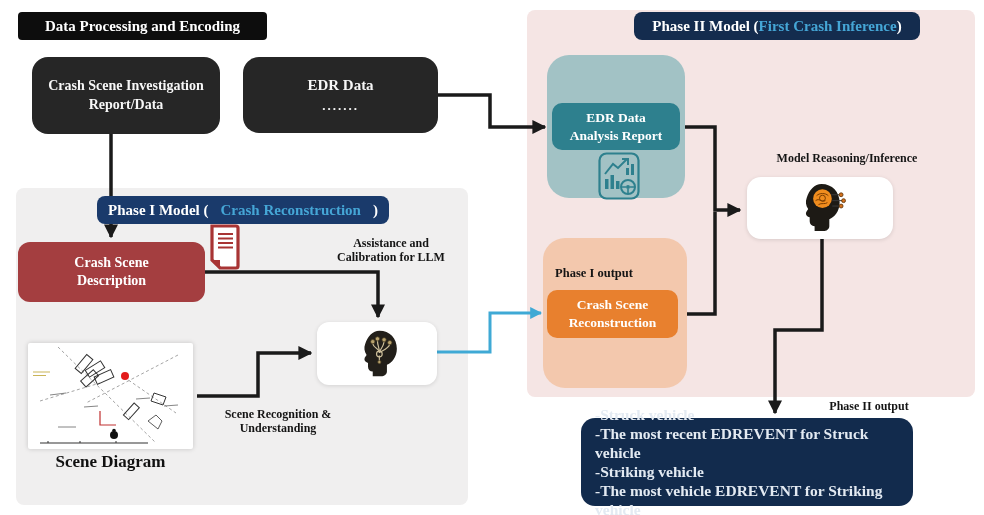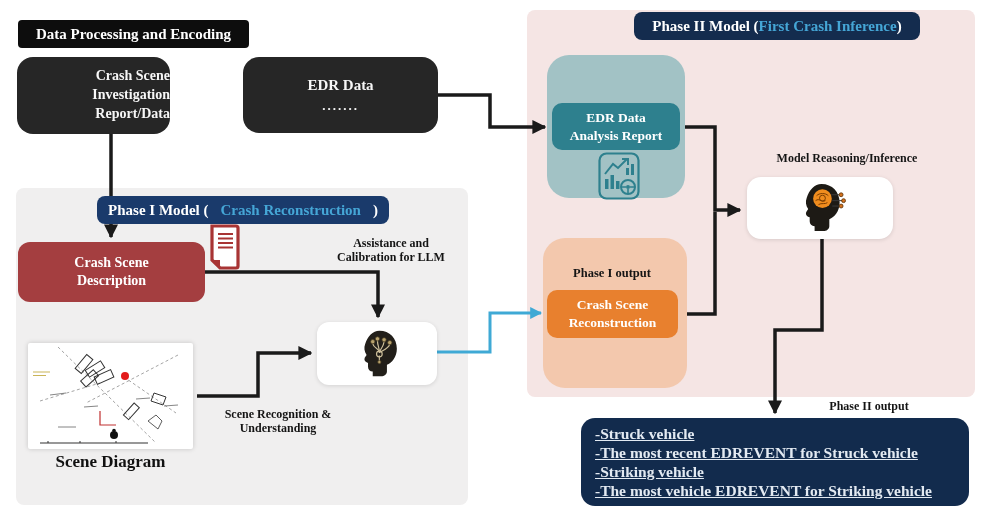--- a/index.html
+++ b/index.html
@@ -8,56 +8,56 @@
 
   .panel { position:absolute; border-radius:8px; }
   .panel-gray { left:16px; top:188px; width:452px; height:317px; background:#f0efef; }
   .panel-pink { left:527px; top:10px; width:448px; height:387px; background:#f5e5e4; }
 
   #arrows { position:absolute; left:0; top:0; width:984px; height:515px; z-index:1; pointer-events:none; }
 
   .box { position:absolute; z-index:2; display:flex; flex-direction:column; align-items:center; justify-content:center; text-align:center; }
   .multiline { white-space:pre-line; }
 
-  .section-label { left:18px; top:20px; width:231px; height:28px; background:#0d0d0d; color:#fff; font-size:15px; border-radius:4px; }
+  .section-label { left:18px; top:12px; width:249px; height:28px; background:#0d0d0d; color:#fff; font-size:15px; border-radius:4px; }
   .black-box { background:#262626; color:#f7f7f7; border-radius:16px; font-size:14px; line-height:1.35; }
-  .box-investigation { left:17px; top:57px; width:153px; height:77px;text-align:right; }
+  .box-investigation { left:32px; top:57px; width:188px; height:77px; }
   .box-edr { left:243px; top:57px; width:195px; height:76px; }
   .edr-title { font-size:15px; }
   .edr-dots { font-size:13px; letter-spacing:2px; margin-top:2px; }
 
   .pill { height:28px; border-radius:8px; color:#fff; font-size:15px; flex-direction:row; line-height:28px; }
   .pill-phase1 { left:97px; top:196px; width:292px; background:#1a3a6b;gap:12px; }
   .pill-phase2 { left:634px; top:12px; width:286px; background:#142c4e; }
   .hl { color:#45a6d6; }
 
   .box-description { left:18px; top:242px; width:187px; height:60px; background:#a43e40; color:#fff; border-radius:12px; font-size:14px; line-height:1.3; }
 
   .annot { position:absolute; z-index:2; color:#141414; font-size:12px; line-height:1.15; text-align:center; }
   .annot-assist { left:326px; top:237px; width:130px; }
   .annot-recog { left:208px; top:408px; width:140px; text-align:center; }
   .annot-reasoning { left:756px; top:152px; width:182px; }
-  .annot-p1out { left:540px; top:266px; width:144px; font-size:12.5px; }
+  .annot-p1out { left:522px; top:266px; width:144px; font-size:12.5px; }
   .annot-p2out { left:798px; top:400px; width:142px; }
 
   .scene-box { left:28px; top:343px; width:165px; height:106px; background:#fff; box-shadow:0 0 5px rgba(0,0,0,.18); border-radius:2px; }
   .scene-label { left:28px; top:452px; width:165px; font-size:17px; color:#111; }
 
   .white-card { background:#fff; box-shadow:0 1px 4px rgba(0,0,0,.12); }
   .box-brain1 { left:317px; top:322px; width:120px; height:63px; border-radius:12px; }
   .box-brain2 { left:747px; top:177px; width:146px; height:62px; border-radius:14px; }
 
   .teal-container { left:547px; top:55px; width:138px; height:143px; background:#a2c2c5; border-radius:22px; }
   .box-edr-analysis { left:552px; top:103px; width:128px; height:47px; background:#2e808e; color:#fff; border-radius:10px; font-size:13.5px; line-height:1.3; }
   .chart-icon-wrap { left:598px; top:152px; width:42px; height:48px; }
 
   .peach-container { left:543px; top:238px; width:144px; height:150px; background:#f3c8ad; border-radius:22px; }
   .box-reconstruction { left:547px; top:290px; width:131px; height:48px; background:#e8802e; color:#fff; border-radius:10px; font-size:13.5px; line-height:1.3; }
 
-  .box-output { left:581px; top:418px; width:388px; height:88px; background:#122b4d; color:#e3eaf2; border-radius:14px; align-items:flex-start; justify-content:center; padding:5px 14px; text-align:left;text-decoration:underline; }
+  .box-output { left:581px; top:418px; width:332px; height:88px; background:#122b4d; color:#e3eaf2; border-radius:14px; align-items:flex-start; justify-content:center; padding:5px 14px; text-align:left; }
   .box-output span { display:block; font-size:15.5px; line-height:19px; }
 
   .doc-icon-wrap { left:207px; top:224px; width:34px; height:46px; }
 </style>
 </head>
 <body>
 
 <div id="stage">
 
   <div class="panel panel-gray"></div>

